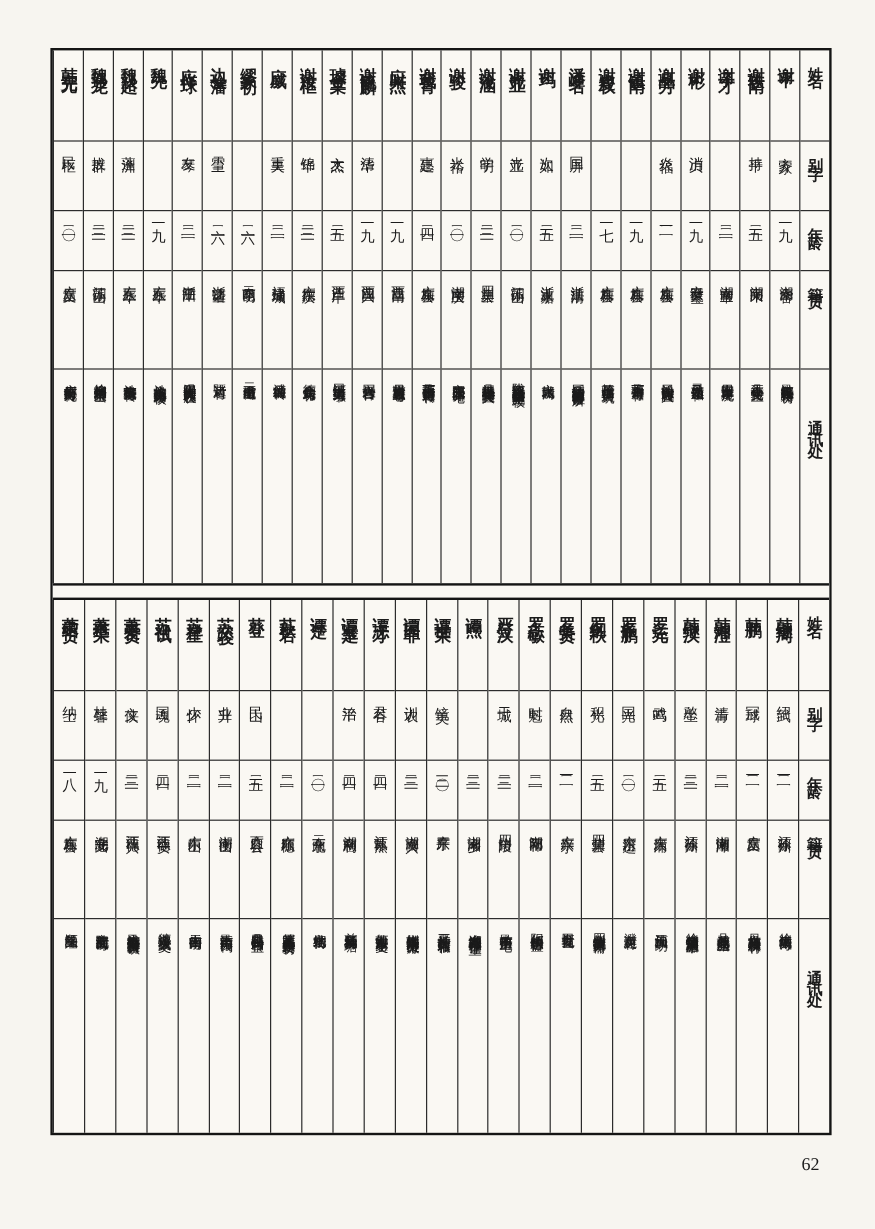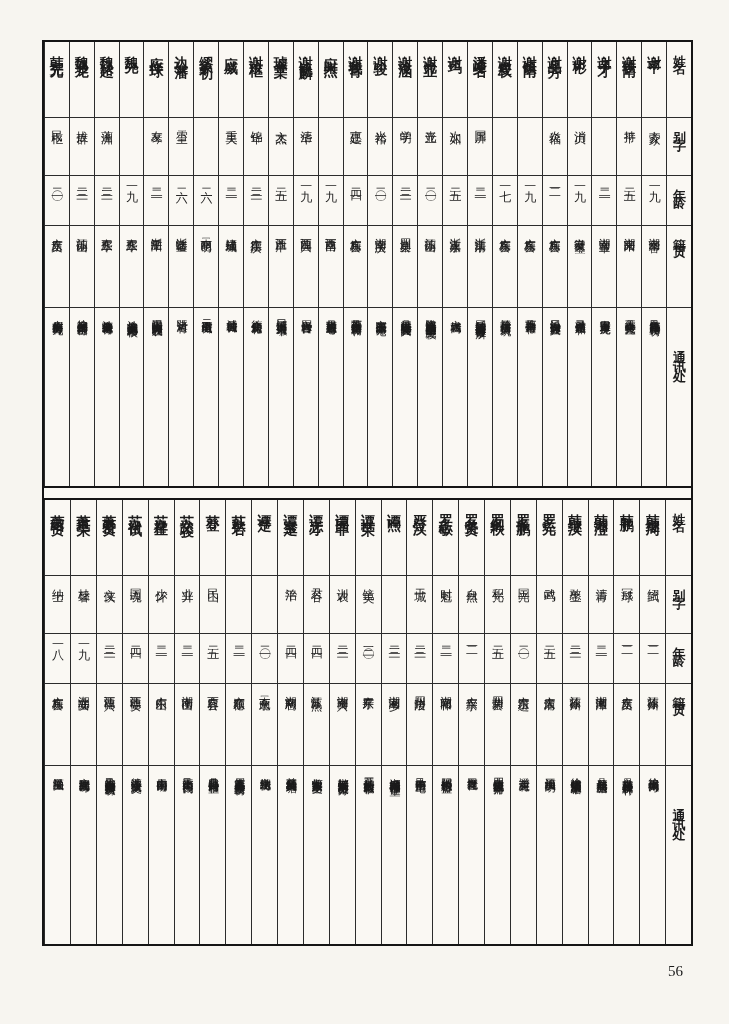--- a/index.html
+++ b/index.html
@@ -943,14 +943,14 @@
           </div>
           <div class="cell r3">
             <span class="vtext">广东梅县</span>
           </div>
           <div class="cell r4">
             <span class="vtext">汕头顺星隆</span>
           </div>
         </div>
       </section>
   </div>
-  <div class="page-number">56</div>
+  <div class="page-number">62</div>
 </div>
 
 </body></html>

